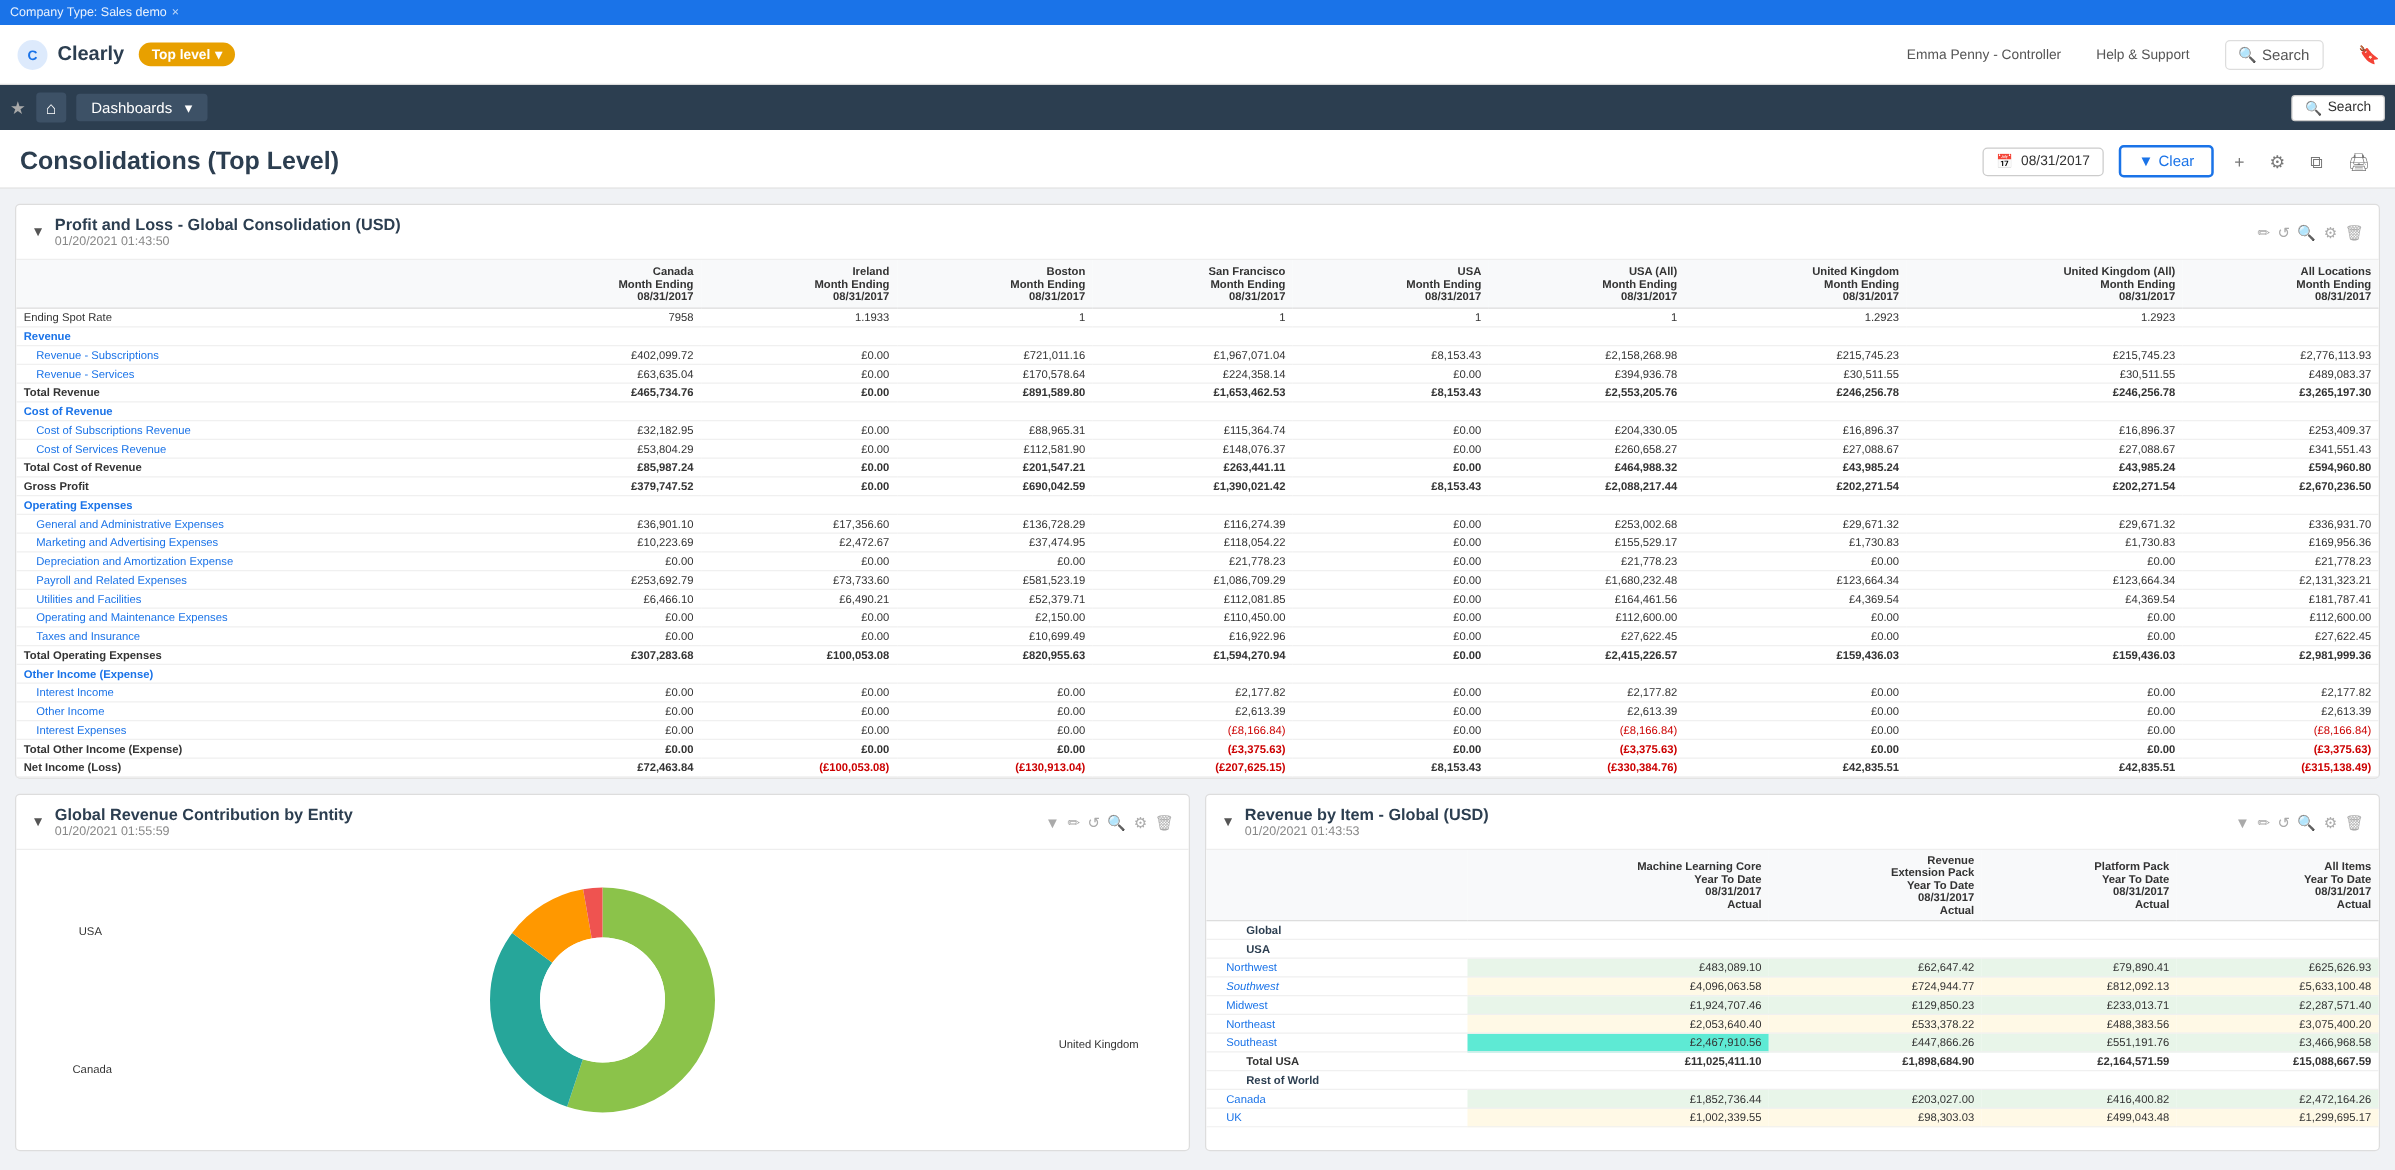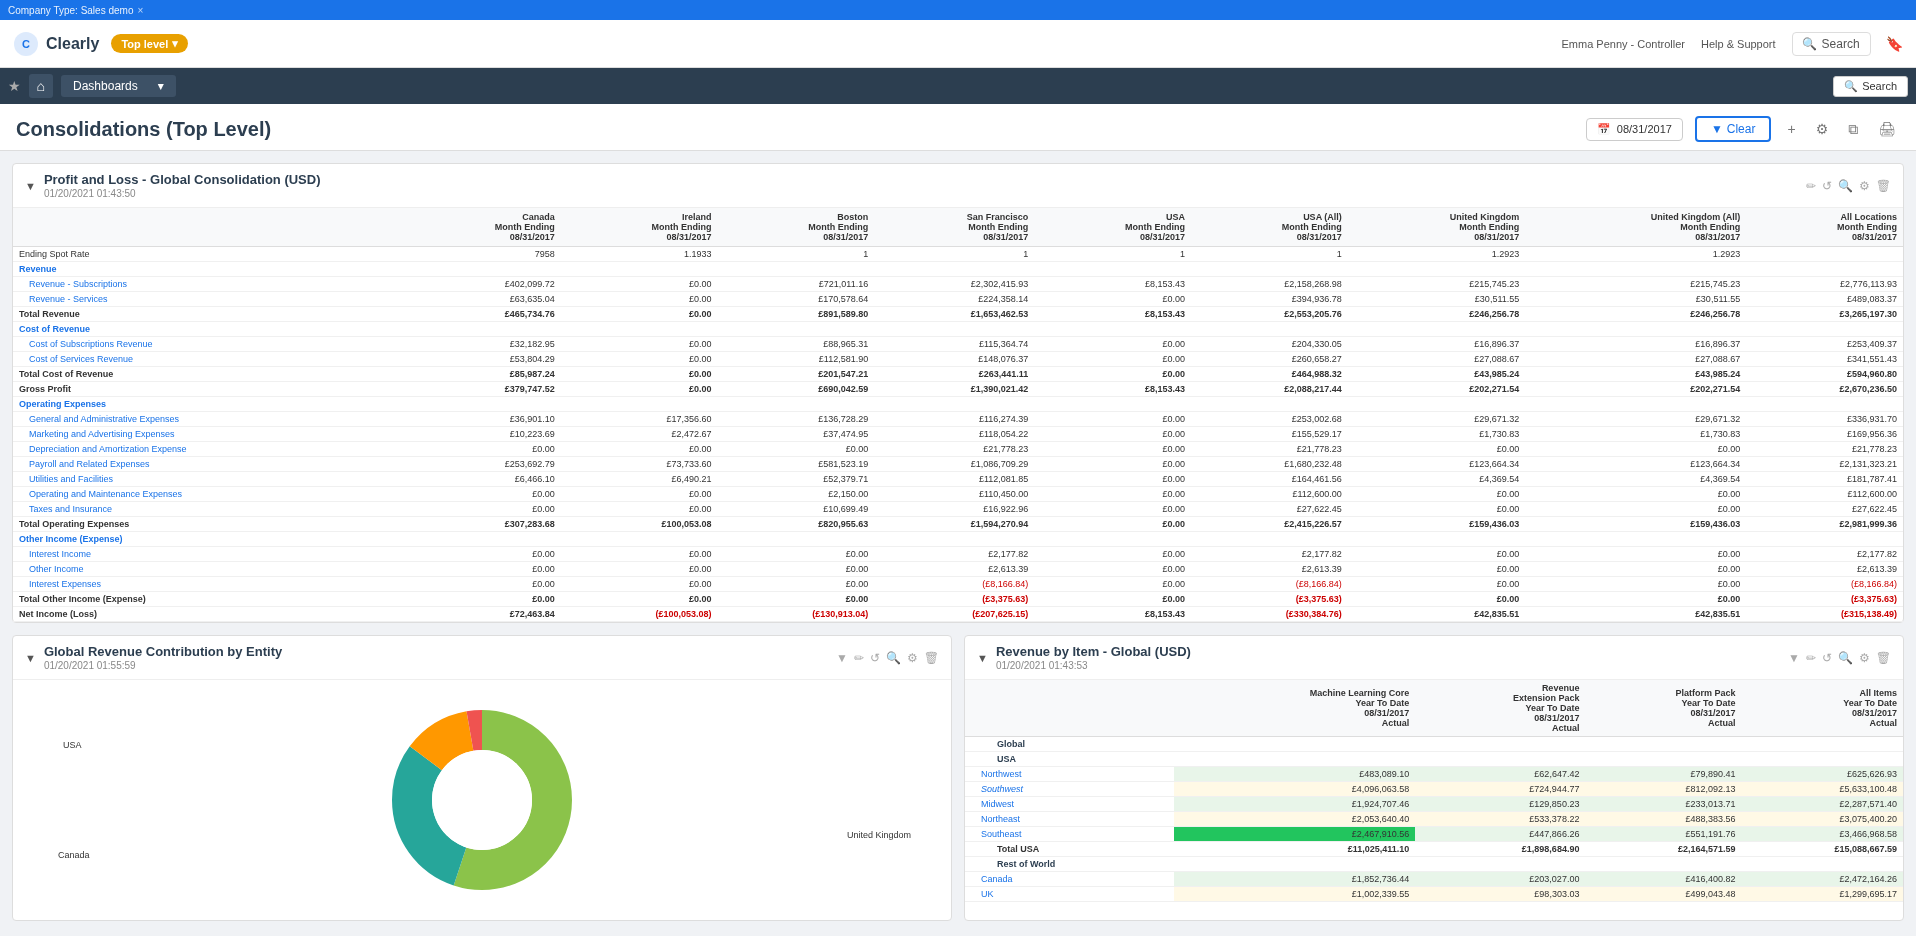--- a/index.html
+++ b/index.html
@@ -39,21 +39,21 @@
       padding: 3px 10px;
       font-size: 11px;
       font-weight: bold;
       cursor: pointer;
       display: flex; align-items: center; gap: 4px;
     }
     .header-right {
       margin-left: auto;
       display: flex;
       align-items: center;
-      gap: 16px;
+      gap: 28px;
       font-size: 11px;
       color: #555;
     }
     .header-right span { cursor: pointer; }
     .search-btn {
       display: flex; align-items: center; gap: 4px;
       font-size: 12px; color: #555; cursor: pointer;
       border: 1px solid #ddd; border-radius: 4px; padding: 4px 10px;
       background: white;
     }
@@ -68,21 +68,21 @@
       padding: 0 8px;
       gap: 8px;
     }
     .nav-star { color: #aaa; font-size: 14px; cursor: pointer; }
     .nav-home { color: white; font-size: 14px; cursor: pointer; background: #3d5166; padding: 4px 8px; border-radius: 3px; }
     .nav-dashboards {
       background: #3d5166;
       color: white;
       padding: 4px 12px;
       border-radius: 3px;
-      display: flex; align-items: center; gap: 20px;
+      display: flex; align-items: center; gap: 10px;
       cursor: pointer; font-size: 12px;
     }
     .nav-right { margin-left: auto; display: flex; align-items: center; gap: 8px; }
     .nav-search-area {
       background: white;
       border-radius: 3px;
       padding: 3px 10px;
       font-size: 11px;
       color: #333;
       cursor: pointer;
@@ -341,21 +341,21 @@
               <td></td>
               <td></td>
               <td></td>
               <td></td>
             </tr>
             <tr class="sub-item">
               <td style="padding-left: 16px; color: rgb(26, 115, 232);">Revenue - Subscriptions</td>
               <td>£402,099.72</td>
               <td>£0.00</td>
               <td>£721,011.16</td>
-              <td>£2,302,415.93</td>
+              <td>£1,967,071.04</td>
               <td>£8,153.43</td>
               <td>£2,158,268.98</td>
               <td>£215,745.23</td>
               <td>£215,745.23</td>
               <td>£2,776,113.93</td>
             </tr>
             <tr class="sub-item">
               <td style="padding-left: 16px; color: rgb(26, 115, 232);">Revenue - Services</td>
               <td>£63,635.04</td>
               <td>£0.00</td>
@@ -726,21 +726,21 @@
               </tr>
               <tr class="sub-row">
                 <td style="padding-left: 16px; color: rgb(26, 115, 232);">Northeast</td>
                 <td style="background: rgb(255, 249, 230);">£2,053,640.40</td>
                 <td style="background: rgb(255, 249, 230);">£533,378.22</td>
                 <td style="background: rgb(255, 249, 230);">£488,383.56</td>
                 <td style="background: rgb(255, 249, 230);">£3,075,400.20</td>
               </tr>
               <tr class="sub-row">
                 <td style="padding-left: 16px; color: rgb(26, 115, 232);">Southeast</td>
-                <td style="background: #22c55e;">£2,467,910.56</td>
+                <td style="background: #5eead4;">£2,467,910.56</td>
                 <td style="background: rgb(232, 245, 233);">£447,866.26</td>
                 <td style="background: rgb(232, 245, 233);">£551,191.76</td>
                 <td style="background: rgb(232, 245, 233);">£3,466,968.58</td>
               </tr>
               <tr class="total-row">
                 <td>Total USA</td>
                 <td>£11,025,411.10</td>
                 <td>£1,898,684.90</td>
                 <td>£2,164,571.59</td>
                 <td>£15,088,667.59</td>

